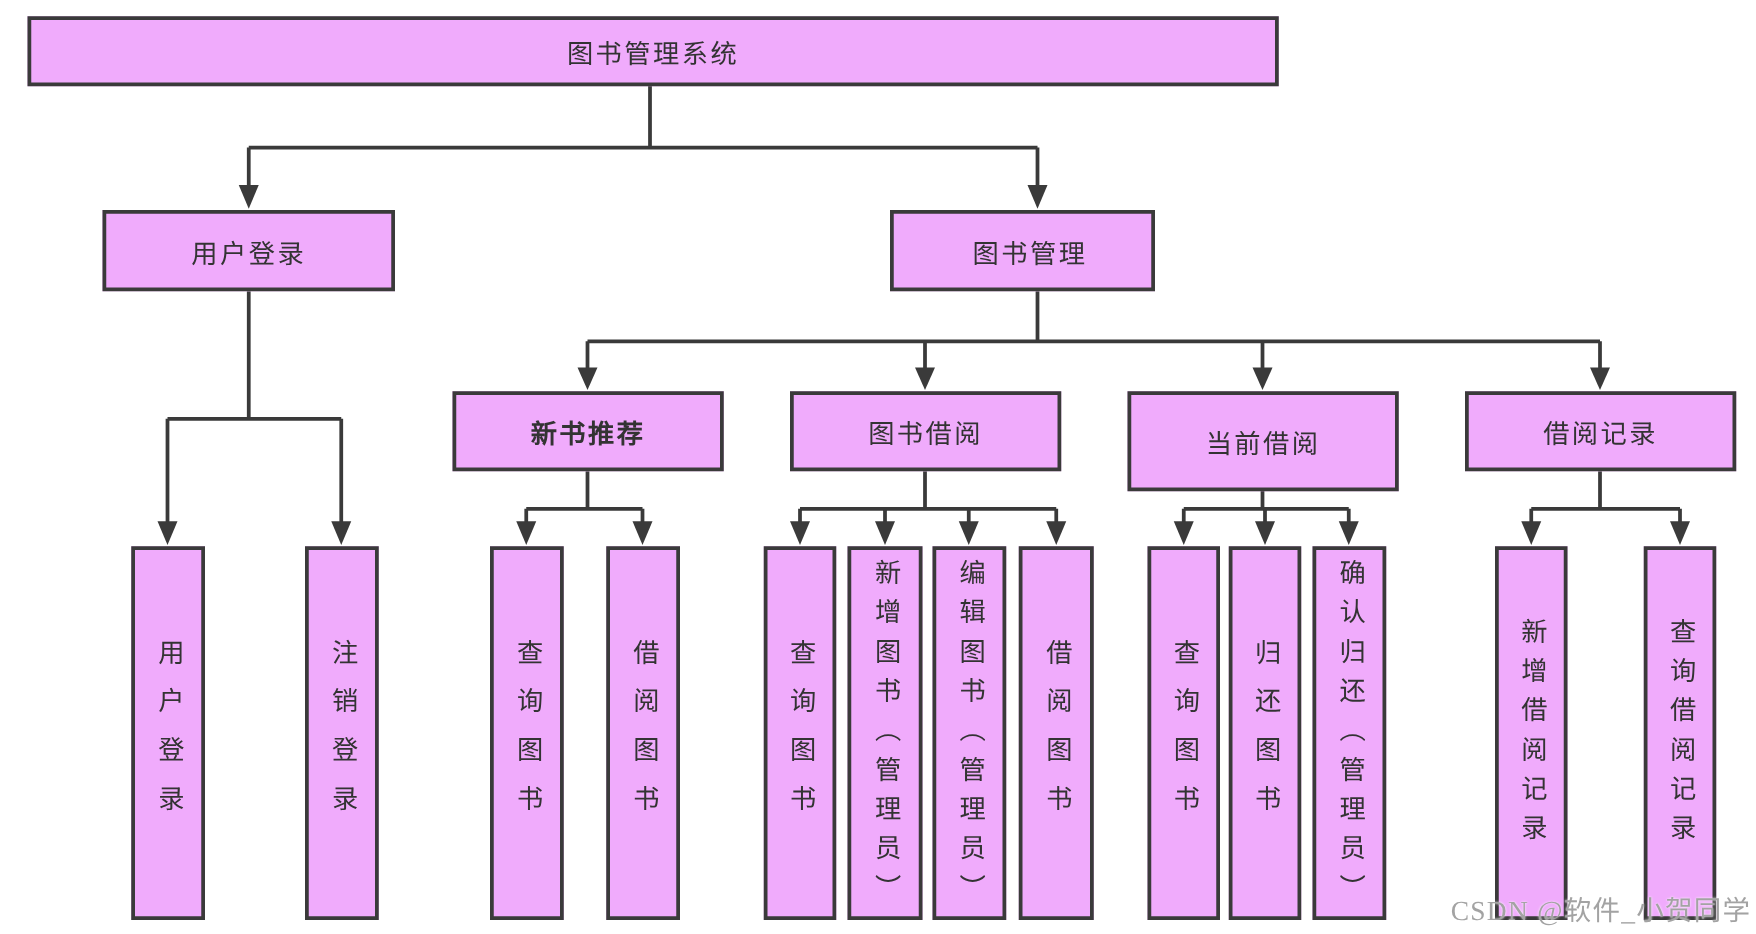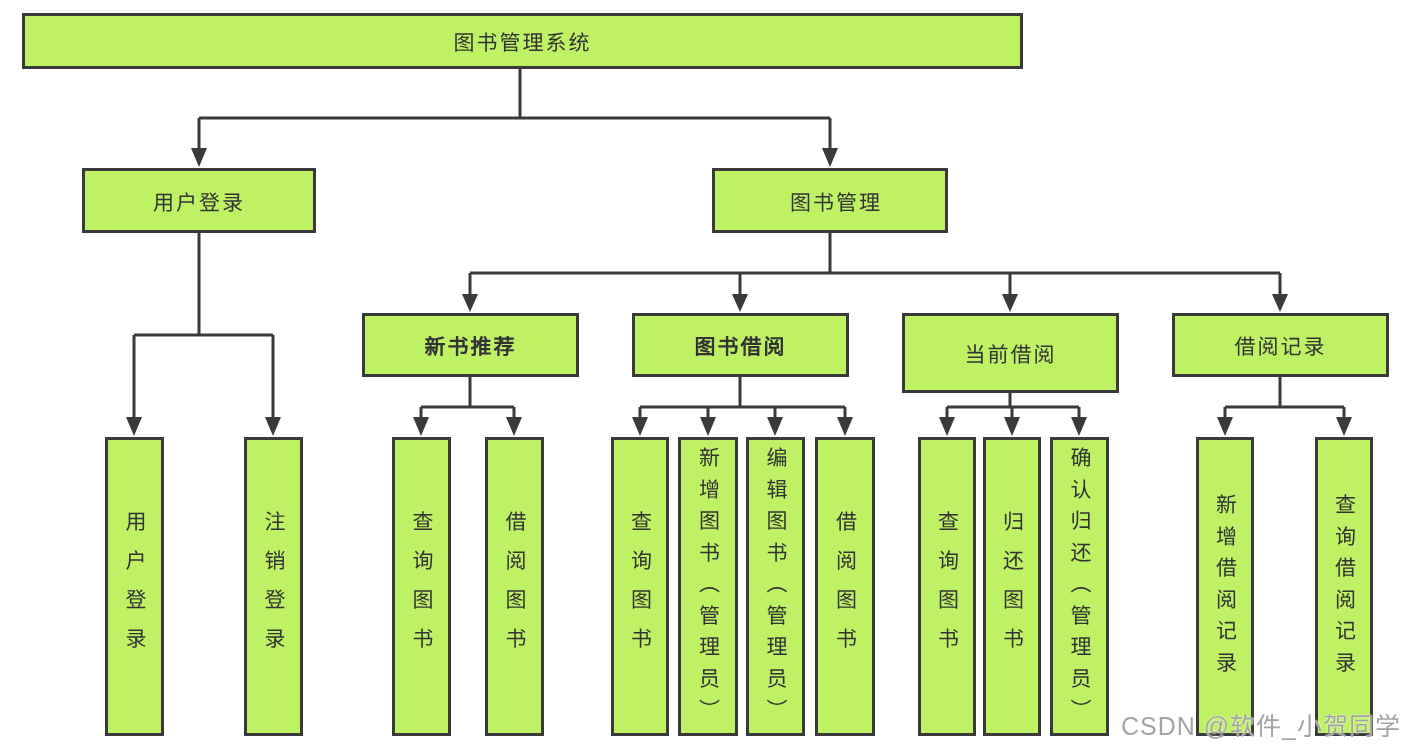--- a/index.html
+++ b/index.html
@@ -17,41 +17,42 @@
     font-family:"Liberation Sans","DejaVu Sans",sans-serif;
     color:var(--text);
   }
   #wires{position:absolute;left:0;top:0;z-index:1;}
   #wires path{stroke:var(--line);stroke-width:3;fill:none;}
   #wires polygon{fill:var(--line);stroke:none;}
   .box{
     position:absolute;
     box-sizing:border-box;
     border:3px solid var(--line);
-    background:#bef264;
+    background:#f0abfc;
     display:flex;align-items:center;justify-content:center;
     font-size:21px;letter-spacing:2px;
     z-index:2;
   }
   .leaf{
     writing-mode:vertical-lr;
     letter-spacing:0.85em;
     line-height:1;
     padding-top:4px;
   }
   .leaf.long{letter-spacing:0.5em;}
   .watermark{
     position:absolute;
     right:4px;bottom:5px;
     z-index:5;
-    font-size:25px;
+    font-size:22px;
     color:var(--wm);
     letter-spacing:1px;
     text-shadow:0 0 2px #fff;
     white-space:nowrap;
+    font-family:Liberation Serif, serif;
   }
 </style>
 </head>
 <body>
 
 <div id="canvas">
 
   <svg id="wires" width="1405" height="747">
 
     <g>
@@ -98,24 +99,24 @@
     <g>
       <path d="M1280,377 V407 M1225,407 H1344 M1225,407 V419 M1344,407 V419"></path>
       <polygon points="1217,417 1233,417 1225,436"></polygon>
       <polygon points="1336,417 1352,417 1344,436"></polygon>
     </g>
   </svg>
 
   <div class="box" style="left:22px;top:13px;width:1001px;height:56px;">图书管理系统</div>
 
   <div class="box" style="left:82px;top:168px;width:234px;height:65px;">用户登录</div>
-  <div class="box" style="left:712px;top:168px;width:236px;height:65px;padding-left:12px;">图书管理</div>
+  <div class="box" style="left:712px;top:168px;width:212px;height:65px;padding-left:12px;">图书管理</div>
 
   <div class="box" style="left:362px;top:313px;width:217px;height:64px;font-weight:bold;">新书推荐</div>
-  <div class="box" style="left:632px;top:313px;width:217px;height:64px;font-weight:bold;">图书借阅</div>
+  <div class="box" style="left:632px;top:313px;width:217px;height:64px;">图书借阅</div>
   <div class="box" style="left:902px;top:313px;width:217px;height:80px;">当前借阅</div>
   <div class="box" style="left:1172px;top:313px;width:217px;height:64px;">借阅记录</div>
 
   <div class="box leaf" style="left:105px;top:437px;width:59px;height:299px;">用户登录</div>
   <div class="box leaf" style="left:244px;top:437px;width:59px;height:299px;">注销登录</div>
 
   <div class="box leaf" style="left:392px;top:437px;width:59px;height:299px;">查询图书</div>
   <div class="box leaf" style="left:485px;top:437px;width:59px;height:299px;">借阅图书</div>
 
   <div class="box leaf" style="left:611px;top:437px;width:58px;height:299px;">查询图书</div>

